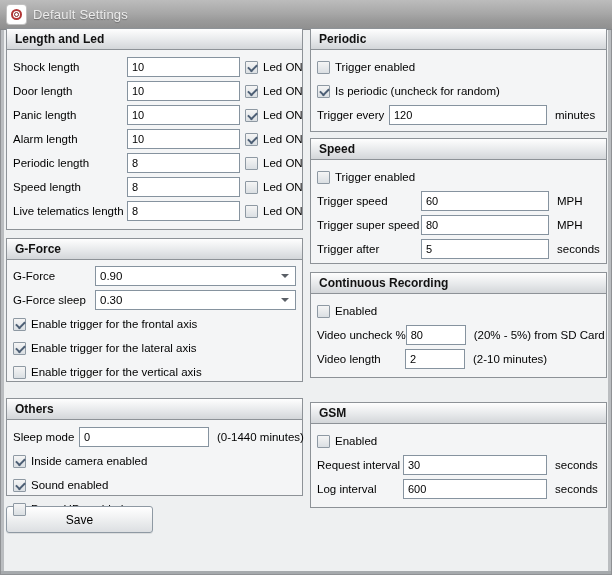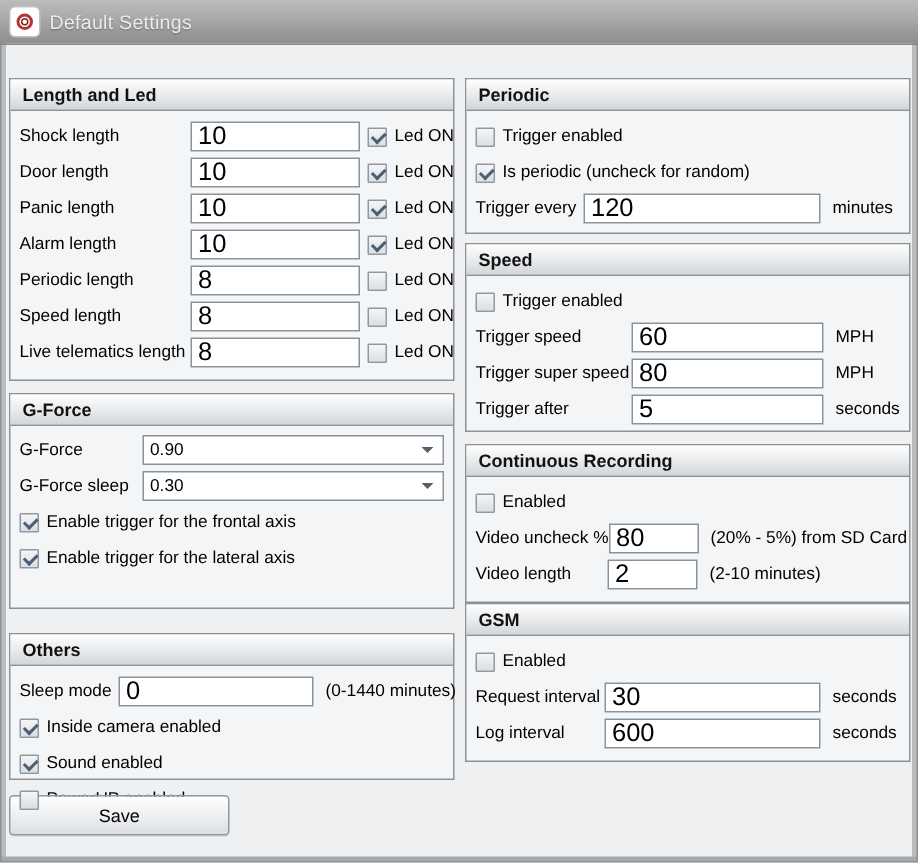--- a/index.html
+++ b/index.html
@@ -19,40 +19,40 @@
   .app-icon{
     width:19px; height:19px; background:#fff; border-radius:3px;
     display:inline-flex; align-items:center; justify-content:center;
     box-shadow:0 0 0 1px #c2c2c2;
   }
   .app-icon-ring{ width:11px; height:11px; border:2px solid #b23434; border-radius:50%; position:relative; }
   .app-icon-ring::after{ content:""; position:absolute; inset:1px; border:1px solid #7d2525; border-radius:50%; }
   .title-text{ font-size:13px; color:#ececec; text-shadow:0 1px 1px rgba(0,0,0,.3); letter-spacing:.2px; }
 
   
-  .col{ position:absolute; top:52px; width:297px; }
+  .col{ position:absolute; top:28px; width:297px; }
   .col-left{ left:6px; }
   .col-right{ left:310px; }
 
   
   .group{ border:1px solid #8d9297; background:#f4f5f6; }
   .group-header{
     height:21px; line-height:20px; padding-left:8px;
     font-size:12px; font-weight:bold; color:#121212;
     background:linear-gradient(#fefefe,#e7e9eb 55%,#d3d6d9);
     border-bottom:1px solid #8d9297;
   }
   .group-body{ padding:5px 6px 4px 6px; }
   .row{ display:flex; align-items:center; height:24px; }
   .lbl{ font-size:11.5px; color:#000; white-space:nowrap; }
 
   
   .tb{
     height:20px; border:1px solid #86939f; background:#fff; padding:1px 4px;
-    font-family:"Liberation Sans", sans-serif; font-size:17px; color:#000;
+    font-family:"Liberation Sans", sans-serif; font-size:11px; color:#000;
   }
   .cb{
     flex:0 0 13px; width:13px; height:13px; border:1px solid #8e99a3; border-radius:1px;
     background:linear-gradient(#f5f5f5,#dadfe3); position:relative; cursor:default;
   }
   .cb.checked::after{
     content:""; position:absolute; left:2px; top:2px; width:7px; height:4px;
     border-left:2px solid #4d5f75; border-bottom:2px solid #4d5f75; transform:rotate(-45deg);
   }
   .cb-label{ font-size:11.5px; margin-left:5px; white-space:nowrap; }
@@ -83,21 +83,21 @@
   .g-periodic .tb{ width:158px; }
 
   .g-speed{ height:126px; margin-top:6px; }
   .g-speed .field-row .lbl{ flex:0 0 104px; }
   .g-speed .tb{ width:128px; }
 
   .g-cont{ height:106px; margin-top:8px; }
   .g-cont .field-row .lbl{ flex:0 0 88px; }
   .g-cont .tb{ width:60px; }
 
-  .g-gsm{ height:106px; margin-top:0; }
+  .g-gsm{ height:106px; margin-top:24px; }
   .g-gsm .field-row .lbl{ flex:0 0 86px; }
   .g-gsm .tb{ width:144px; }
 
   
   .save-btn{
     margin-top:10px; width:147px; height:27px; border:1px solid #8e99a3; border-radius:3px;
     background:linear-gradient(#ffffff,#f0f1f2 45%,#dcdfe2);
     font-family:"Liberation Sans", sans-serif; font-size:12px; color:#000; cursor:pointer;
     box-shadow:0 1px 0 rgba(0,0,0,.08);
   }
@@ -182,20 +182,24 @@
           </div>
         </div>
         <div class="row">
           <span class="cb checked"></span>
           <span class="cb-label">Enable trigger for the frontal axis</span>
         </div>
         <div class="row">
           <span class="cb checked"></span>
           <span class="cb-label">Enable trigger for the lateral axis</span>
         </div>
+        <div class="row">
+          <span class="cb"></span>
+          <span class="cb-label">Enable trigger for the vertical axis</span>
+        </div>
       </div>
     </div>
 
     <div class="group g-others">
       <div class="group-header">Others</div>
       <div class="group-body">
         <div class="row">
           <span class="lbl">Sleep mode</span>
           <input class="tb" value="0" style="">
           <span class="unit">(0-1440 minutes)</span>

